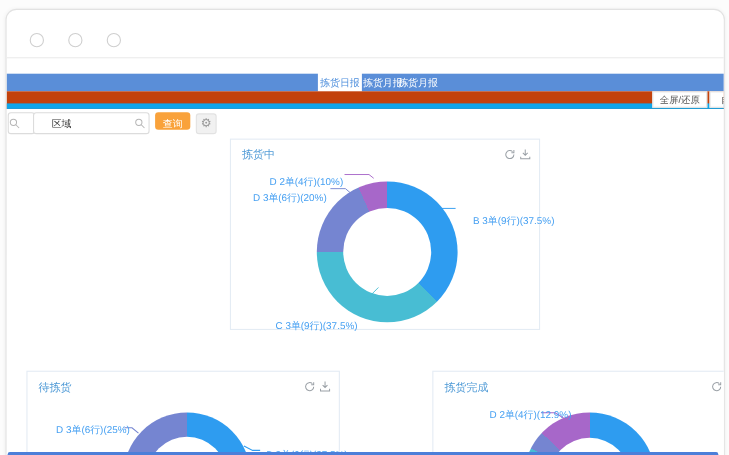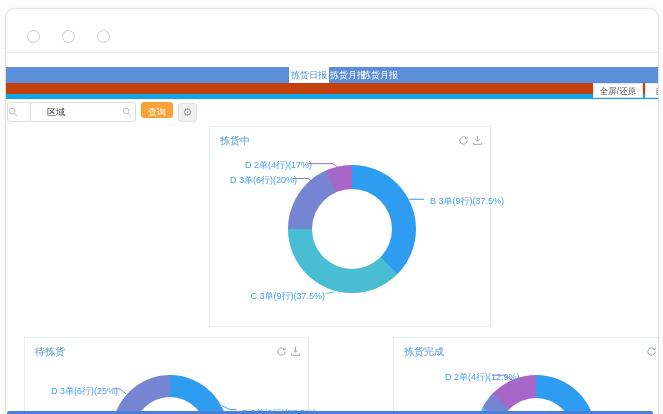--- a/index.html
+++ b/index.html
@@ -36,21 +36,21 @@
   .inp-small { left:1px; width:25px; }
   .inp-region { left:24px; width:106px; font-size:9px; color:#333; line-height:18px; padding-left:16px; }
   .mag { position:absolute; top:4px; width:11px; height:11px; } .mag-b { left:91px; }
   .btn-query { position:absolute; left:135px; top:3px; width:32px; height:16px; background:#f9a23b; border:none;
                border-radius:3px; color:#fff; font-size:9px; line-height:20px; text-align:center; }
   .btn-gear { position:absolute; left:172px; top:4px; width:19px; height:19px; background:#f1f1f1;
               border:1px solid #e2e2e2; border-radius:3px; color:#9a9a9a; font-size:11px; line-height:17px; text-align:center; }
 
   
   .panel { position:absolute; background:#fff; border:1px solid #e4ecf4; }
-  .p1 { left:203px; top:117px; width:282px; height:201px; }
+  .p1 { left:203px; top:117px; width:282px; height:174px; }
   .p2 { left:18px;  top:328px; width:285px; height:95px; }
   .p3 { left:387px; top:328px; width:280px; height:95px; }
   .panel-title { position:absolute; left:10px; top:7px; font-size:10px; color:#4f9ad6; }
   .picon { position:absolute; top:8px; width:11px; height:11px; cursor:pointer; }
   .pic-refresh { right:21px; } .pic-download { right:7px; }
   .p3 .pic-refresh { right:15px; }
 
   .donut { position:absolute; border-radius:50%; }
   .hole  { position:absolute; border-radius:50%; background:#fff; }
   .d1 { left:78px; top:38px; width:128px; height:128px; }
@@ -121,21 +121,21 @@
       <div class="hole h1"></div>
       <svg class="leader" viewBox="0 0 282 201">
         <polyline points="201,73 216,73" fill="none" stroke-width="1" stroke="#2e9cf0"></polyline>
         <polyline points="117,168 124,167 134,157" fill="none" stroke-width="1" stroke="#48bdd3"></polyline>
         <polyline points="83,52 99,52 106,58" fill="none" stroke-width="1" stroke="#7585d1"></polyline>
         <polyline points="98,37 124,37 129,41" fill="none" stroke-width="1" stroke="#a767c9"></polyline>
       </svg>
       <div class="lbl" style="left:220px; top:68px;">B 3单(9行)(37.5%)</div>
       <div class="lbl lbl-r" style="left:40px; width:75px; top:163px;">C 3单(9行)(37.5%)</div>
       <div class="lbl lbl-r" style="left:20px; width:61px; top:47px;">D 3单(6行)(20%)</div>
-      <div class="lbl lbl-r" style="left:35px; width:61px; top:32px;">D 2单(4行)(17%)</div>
+      <div class="lbl lbl-r" style="left:35px; width:61px; top:32px;">D 2单(4行)(10%)</div>
     </div>
 
     <div class="panel p2">
       <div class="panel-title">待拣货</div>
       <svg class="picon pic-refresh" viewBox="0 0 12 12">
         <path d="M10 6a4 4 0 1 1-1.3-2.95 M10 1.6V4.1H7.5" fill="none" stroke="#9aa0a6" stroke-width="1"></path>
       </svg>
       <svg class="picon pic-download" viewBox="0 0 12 12">
         <path d="M6 1v5.5 M3.6 4.4L6 6.8l2.4-2.4 M1.5 8.2v2h9v-2" fill="none" stroke="#9aa0a6" stroke-width="1"></path>
       </svg>

